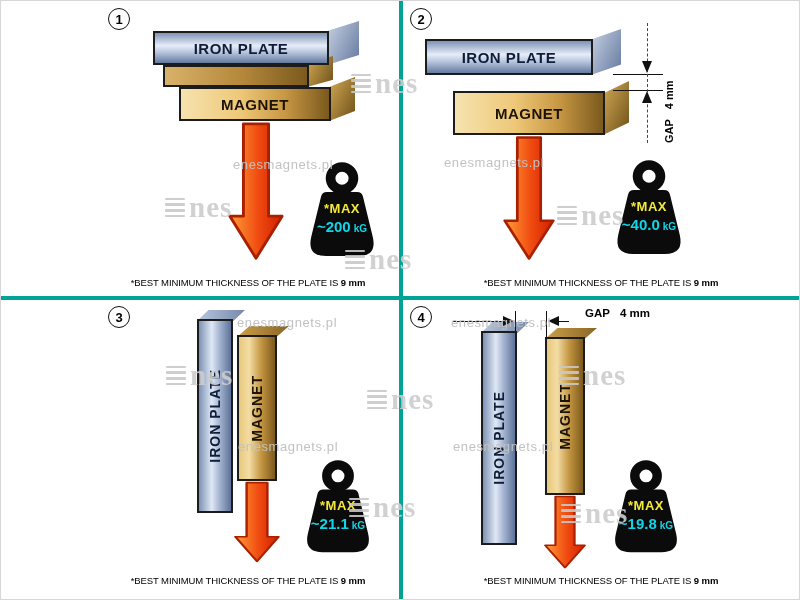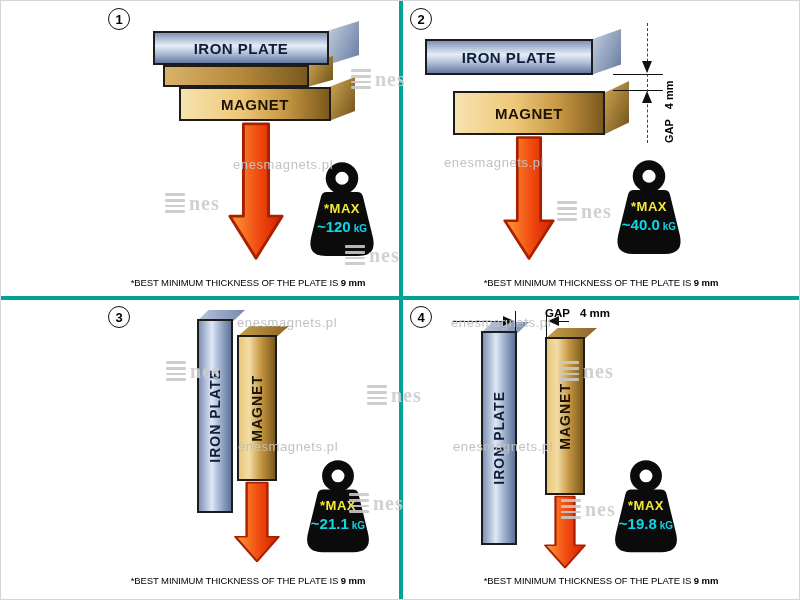--- a/index.html
+++ b/index.html
@@ -61,21 +61,21 @@
                   border-bottom:5px solid transparent;border-right:11px solid #111;z-index:5;}
   .gap-label-v{position:absolute;transform:rotate(-90deg);transform-origin:0 0;font-weight:bold;
                font-size:11px;color:#000;white-space:nowrap;z-index:5;}
   .gap-label-h{position:absolute;font-weight:bold;font-size:11.5px;color:#000;white-space:nowrap;z-index:5;}
   .gap-label-v b, .gap-label-h b{margin-left:10px;}
   
   .wm-site{position:absolute;color:#c2c2c2;font-size:13px;letter-spacing:.6px;z-index:6;}
   .wm-logo{position:absolute;display:flex;align-items:center;z-index:6;opacity:.9;}
   .wm-bars{display:flex;flex-direction:column;gap:3px;margin-right:4px;}
   .wm-bars i{display:block;width:20px;height:2.6px;background:#c9c9c9;border-radius:1px;}
-  .wm-nes{font-size:20px;font-weight:bold;color:#cdcdcd;letter-spacing:1px;
+  .wm-nes{font-size:29px;font-weight:bold;color:#cdcdcd;letter-spacing:1px;
           font-family:"Liberation Serif", serif;line-height:1;}
 </style>
 </head>
 <body>
 
 <div class="stage">
 
   <svg width="0" height="0" style="position:absolute">
     <defs>
       <linearGradient id="arrowGrad" x1="0" y1="0" x2="1" y2="0">
@@ -198,21 +198,21 @@
       <path d="M17 3 H43 V102 H57 L30 147 L3 102 H17 Z" fill="url(#arrowGrad)" stroke="#a82000" stroke-width="3" stroke-linejoin="round"></path>
     </svg>
 
     <div class="weight" style="left:297px;top:160px;width:88px;height:102px">
       <svg viewBox="0 0 100 118" preserveAspectRatio="none">
         <circle cx="50" cy="20" r="13" fill="none" stroke="#0b0b0b" stroke-width="11"></circle>
         <path d="M33,36 h34 q6,0 7,6 l11,46 q5,22 -17,22 h-36 q-22,0 -17,-22 l11,-46 q1,-6 7,-6 z" fill="#0b0b0b"></path>
       </svg>
       <div class="w-max">*MAX</div>
       <div class="w-val">
-        <span>~120</span><span class="w-unit">kG</span>
+        <span>~200</span><span class="w-unit">kG</span>
       </div>
     </div>
 
     <div class="caption" style="left:100px;top:276px;width:294px">
       <span>*BEST MINIMUM THICKNESS OF THE PLATE IS</span>
       <b>9 mm</b>
     </div>
   </div>
 
   <div class="panel">
@@ -297,21 +297,21 @@
   <div class="panel">
     <div class="num-badge" style="left:409px;top:305px">4</div>
 
     <div>
       <div class="dim-vtick" style="left:514px;top:310px;height:20px"></div>
       <div class="dim-vtick" style="left:545px;top:310px;height:26px"></div>
       <div class="dim-hline" style="left:452px;top:320px;width:54px"></div>
       <div class="dim-arrow-right" style="left:502px;top:315px"></div>
       <div class="dim-arrow-left" style="left:547px;top:315px"></div>
       <div class="dim-hline" style="left:558px;top:320px;width:10px"></div>
-      <div class="gap-label-h" style="left:544px;top:306px">
+      <div class="gap-label-h" style="left:584px;top:306px">
         <span>GAP</span><b>4 mm</b>
       </div>
     </div>
 
     <div class="block-side steel-cap" style="left:480px;top:321px;width:48px;height:11px"></div>
     <div class="block-front plate-v" style="left:480px;top:330px;width:36px;height:214px">
       <span class="vtext">IRON PLATE</span>
     </div>
 
     <div class="block-side gold-cap" style="left:544px;top:327px;width:52px;height:11px"></div>

